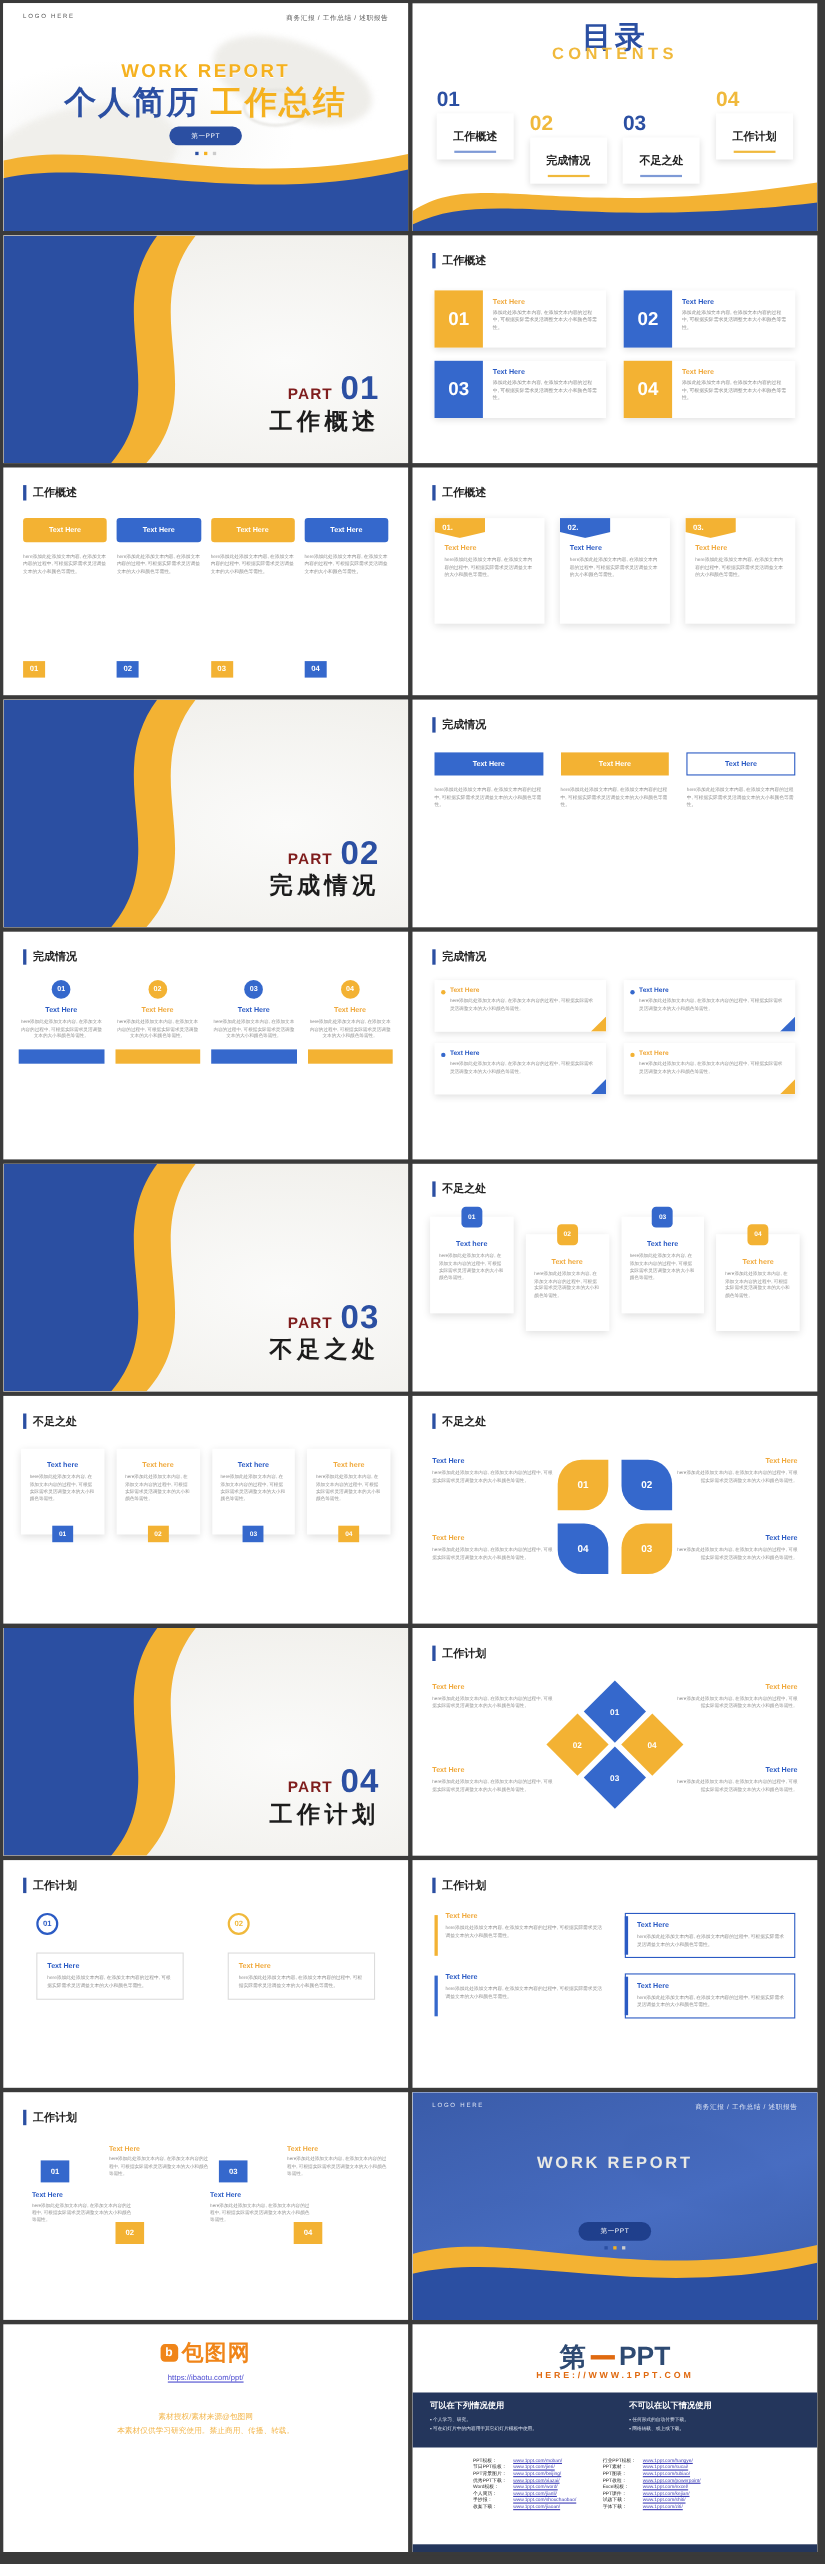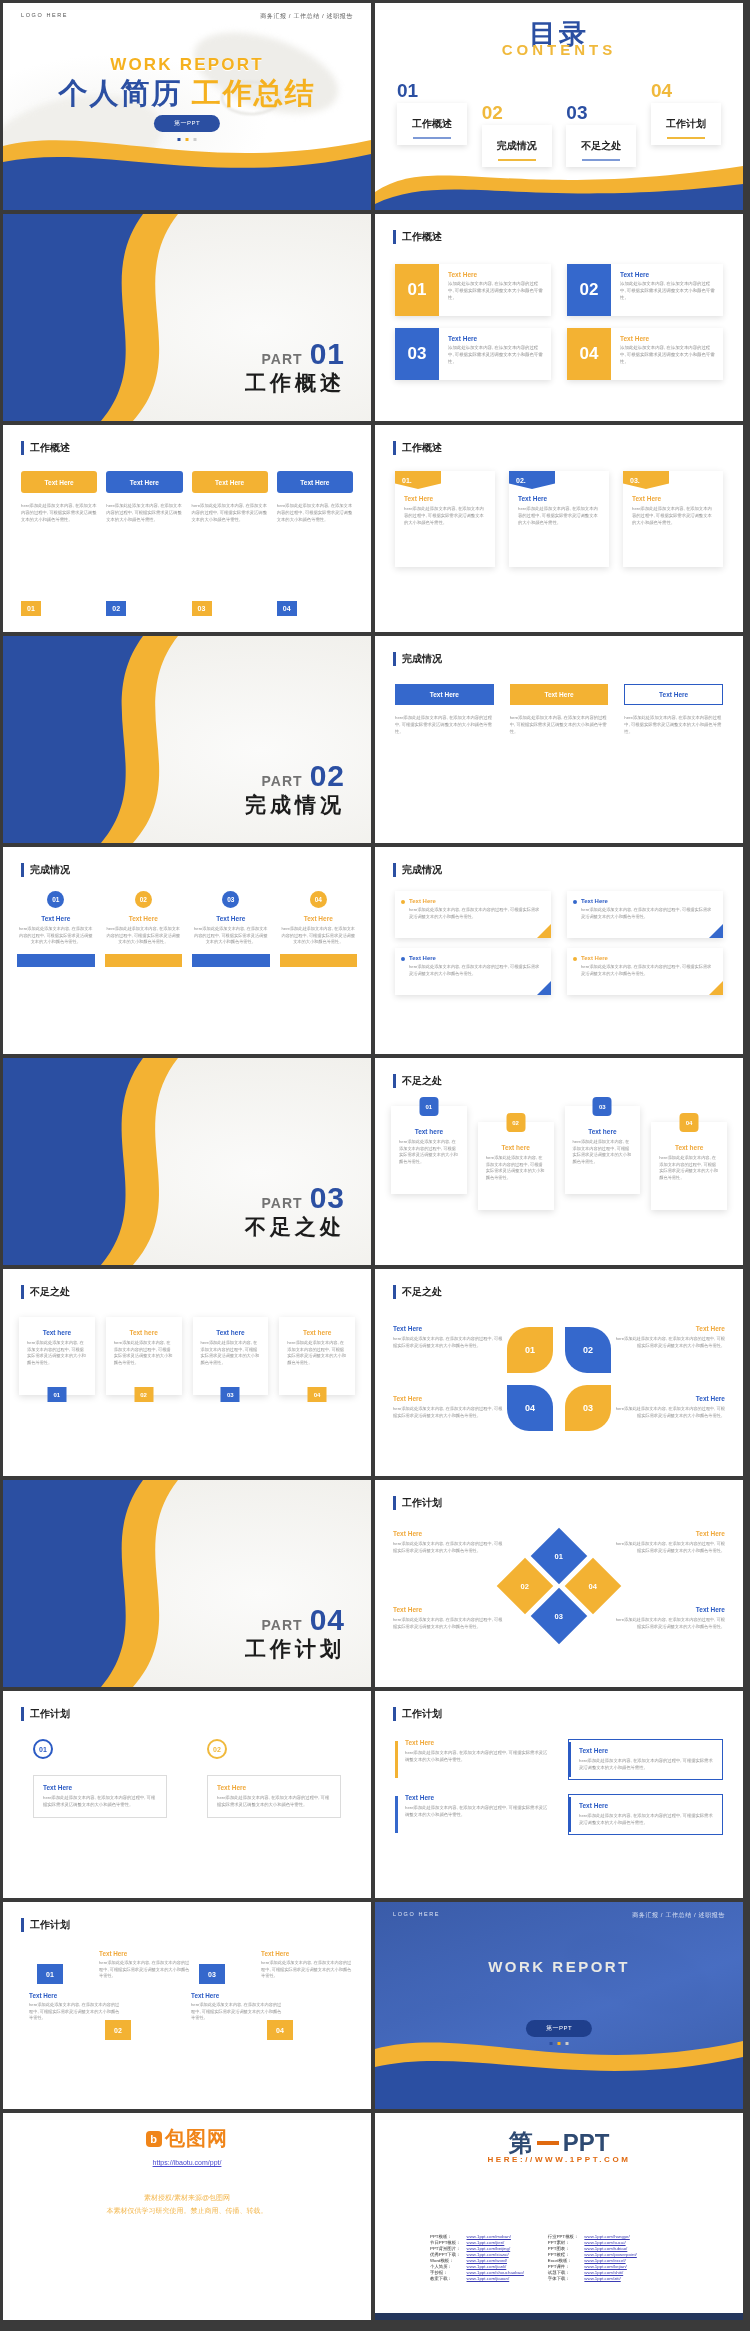--- a/index.html
+++ b/index.html
@@ -106,21 +106,21 @@
   .contents .it .card::after{ content:""; position:absolute; bottom:6px; left:16px; right:16px; height:2px;}
   .contents .it.b .num{ color:#2b4fa2;} .contents .it.b .card::after{background:#7e9ad6;}
   .contents .it.y .num{ color:#f0b93c;} .contents .it.y .card::after{background:#f0b93c;}
   .contents .it.up { margin-bottom: 22px; }
 
   
   .part .bg { position:absolute; inset:0;
     background: radial-gradient(ellipse 70% 60% at 70% 55%, #fbfbfa 0%, #f1f0ec 100%); }
   .part .txt { position:absolute; right: 26px; bottom: 24px; text-align:right; }
   .part .txt .l1 { display:flex; align-items:baseline; gap:7px; justify-content:flex-end; }
-  .part .txt .p { font-size: 14px; font-weight:900; color:#737373; letter-spacing:1px;}
+  .part .txt .p { font-size: 14px; font-weight:900; color:#7f1d1d; letter-spacing:1px;}
   .part .txt .n { font-size: 30px; font-weight:900; color:#2b4fa2; letter-spacing:1px;}
   .part .txt .cn { font-size: 21px; font-weight:900; color:#1c1c1c; letter-spacing:4px;
       font-family:"Liberation Serif", serif; margin-top:-2px;}
 
   
   .r2x2 { position:absolute; left:20px; right:20px; top:50px; display:grid;
       grid-template-columns:1fr 1fr; gap: 12px 16px; }
   .numcard { display:flex; background:#fff; box-shadow:0 2px 6px rgba(0,0,0,.12); height:52px; }
   .numcard .sq { width:44px; flex:0 0 44px; display:flex; align-items:center; justify-content:center;
       color:#fff; font-size:17px; font-weight:900; }
@@ -761,20 +761,32 @@
     </div>
   </div>
 
   <div class="footer">
     <div class="p1-logo">
       <span>第</span>
       <span class="dash"></span>
       <span>PPT</span>
     </div>
     <div class="p1-url">HERE://WWW.1PPT.COM</div>
+    <div class="p1-band">
+      <div class="col">
+        <div class="h">可以在下列情况使用</div>
+        <div class="li">▪ <span>个人学习、研究。</span></div>
+        <div class="li">▪ <span>可在幻灯片中的内容用于其它幻灯片模板中使用。</span></div>
+      </div>
+      <div class="col">
+        <div class="h">不可以在以下情况使用</div>
+        <div class="li">▪ <span>任何形式的自动付费下载。</span></div>
+        <div class="li">▪ <span>网络转载、或上或下载。</span></div>
+      </div>
+    </div>
     <div class="p1-links">
       <table>
         <tbody>
             <tr>
               <td>PPT模板：</td>
               <td class="u">www.1ppt.com/moban/</td>
             </tr>
         <tr>
               <td>节日PPT模板：</td>
               <td class="u">www.1ppt.com/jieri/</td>

